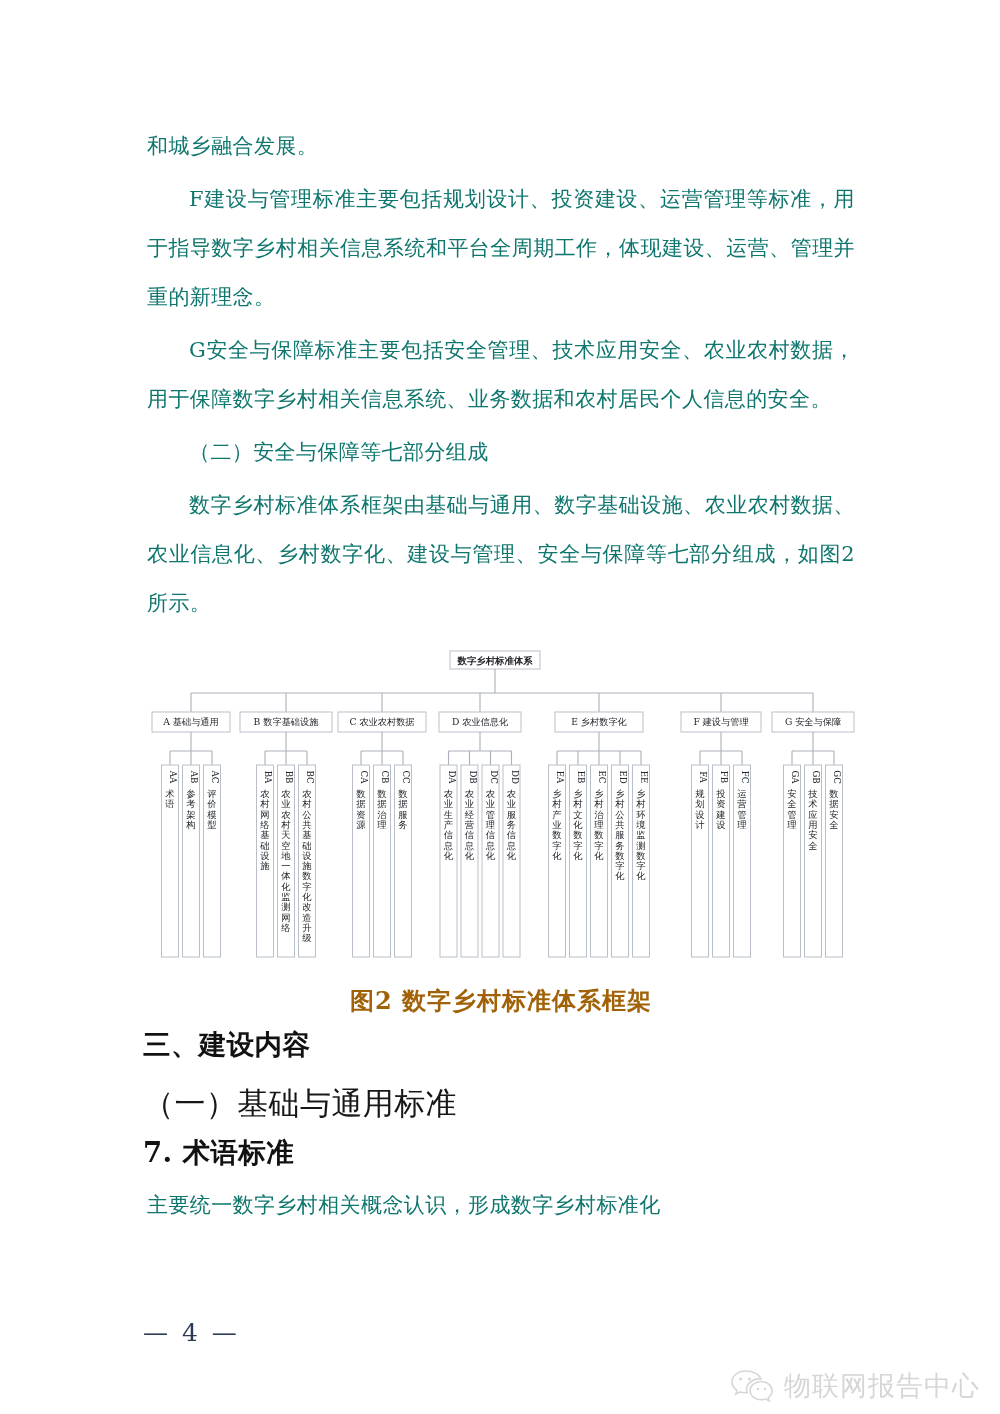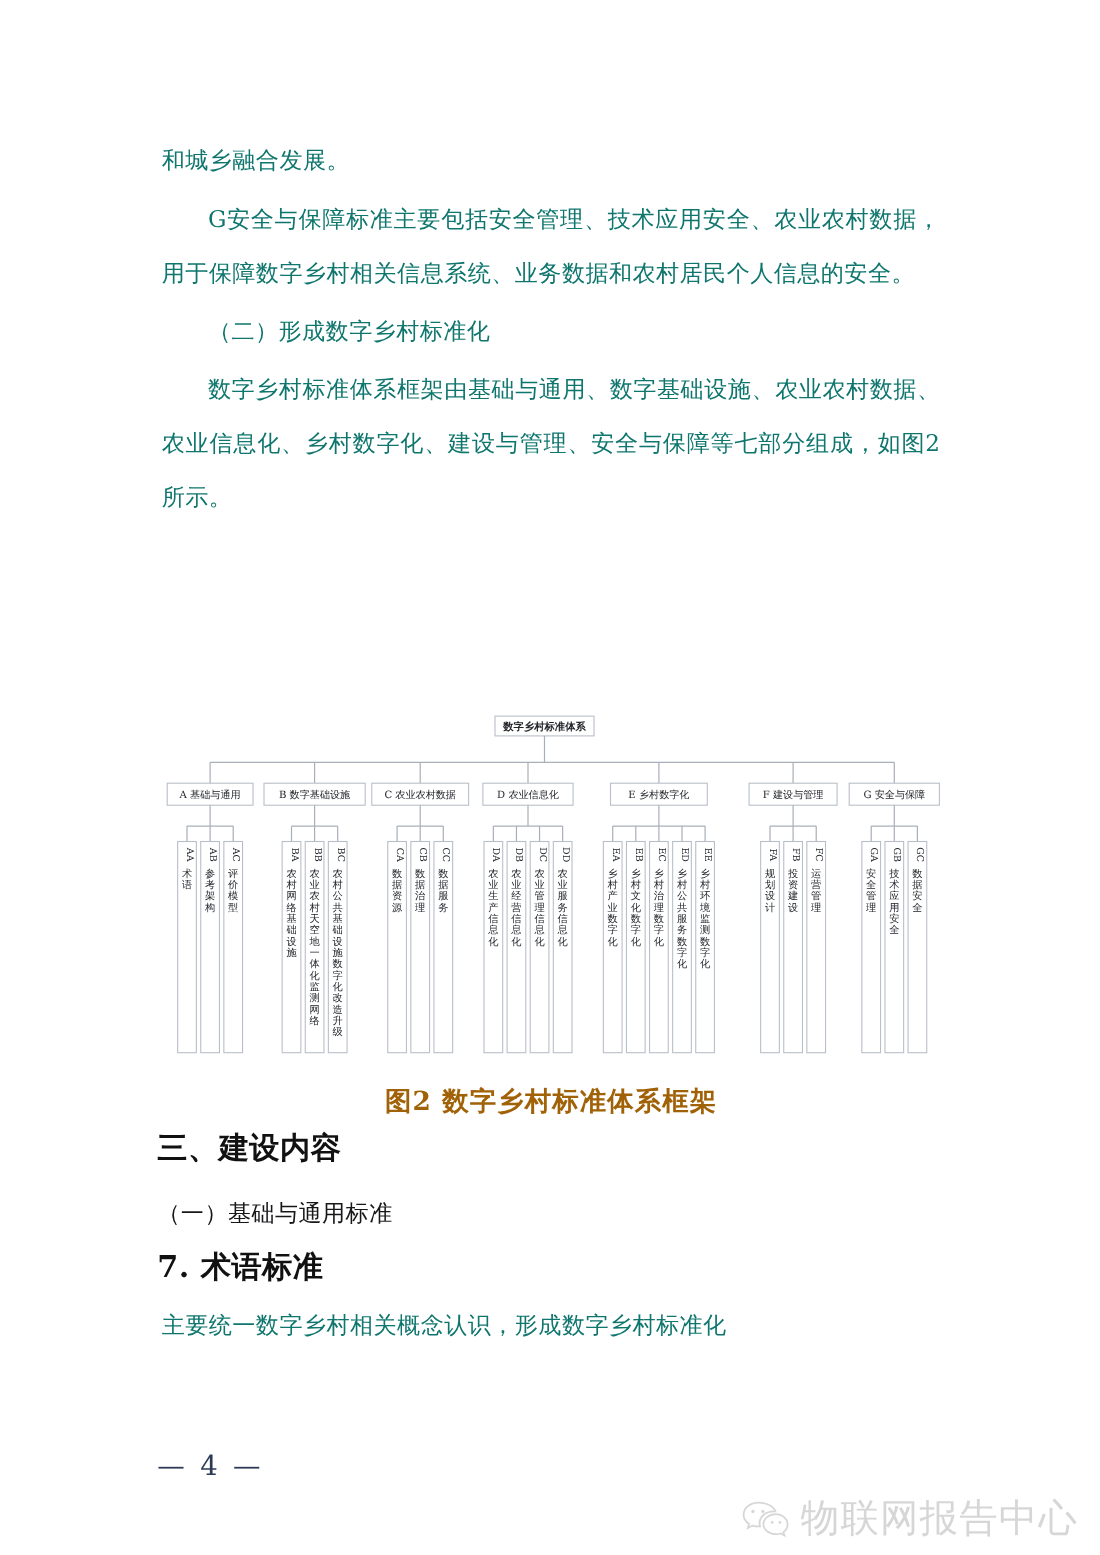--- a/index.html
+++ b/index.html
@@ -43,21 +43,21 @@
   p.heading {
     margin: 0;
     font-size: 27.5px;
     line-height: 49px;
     font-weight: bold;
     letter-spacing: 0.4px;
     color: #111;
   }
   p.heading-sub {
     margin: 0;
-    font-size: 21px;
+    font-size: 31px;
     line-height: 49px;
     letter-spacing: 0.4px;
     color: #17171a;
   }
   .gap-s { height: 10px; }
 
   
   .figure-wrap {
     position: absolute;
     left: 143px;
@@ -98,21 +98,21 @@
   .watermark {
     position: absolute;
     right: 20px;
     bottom: 10px;
     display: flex;
     align-items: center;
     gap: 8px;
     opacity: 0.34;
   }
   .wm-text {
-    font-size: 35px;
+    font-size: 27px;
     color: #8a8a8a;
     font-family: Liberation Serif, serif;
     letter-spacing: 1px;
   }
   .wm-icon { width: 46px; height: 34px; display:block; }
 
   
   text {
     font-family: "DejaVu Serif", "Liberation Serif", serif;
     fill: #23252b;
@@ -128,22 +128,23 @@
     fill: none;
   }
 </style>
 </head>
 <body>
 
 <div class="page">
 
   <div class="textcol">
     <p class="para">和城乡融合发展。</p>
+    <p class="para indent">F建设与管理标准主要包括规划设计、投资建设、运营管理等标准，用于指导数字乡村相关信息系统和平台全周期工作，体现建设、运营、管理并重的新理念。</p>
     <p class="para indent">G安全与保障标准主要包括安全管理、技术应用安全、农业农村数据，用于保障数字乡村相关信息系统、业务数据和农村居民个人信息的安全。</p>
-    <p class="para indent">（二）形成数字乡村标准化</p>
+    <p class="para indent">（二）安全与保障等七部分组成</p>
     <p class="para indent">数字乡村标准体系框架由基础与通用、数字基础设施、农业农村数据、农业信息化、乡村数字化、建设与管理、安全与保障等七部分组成，如图2所示。</p>
   </div>
 
   <div class="figure-wrap">
     <svg class="fig-svg" id="fig" width="716" height="330" viewBox="0 0 716 330">
         <rect x="307" y="8" width="90" height="18" class="n-box" rx="0"></rect>
         <text x="352" y="20.6" text-anchor="middle" font-size="9.4" font-weight="bold">数字乡村标准体系</text>
         <path d="M 352 26 L 352 50" class="n-link"></path>
         <path d="M 48 50 L 670 50" class="n-link"></path>
         <path d="M 48 50 L 48 69" class="n-link"></path>

